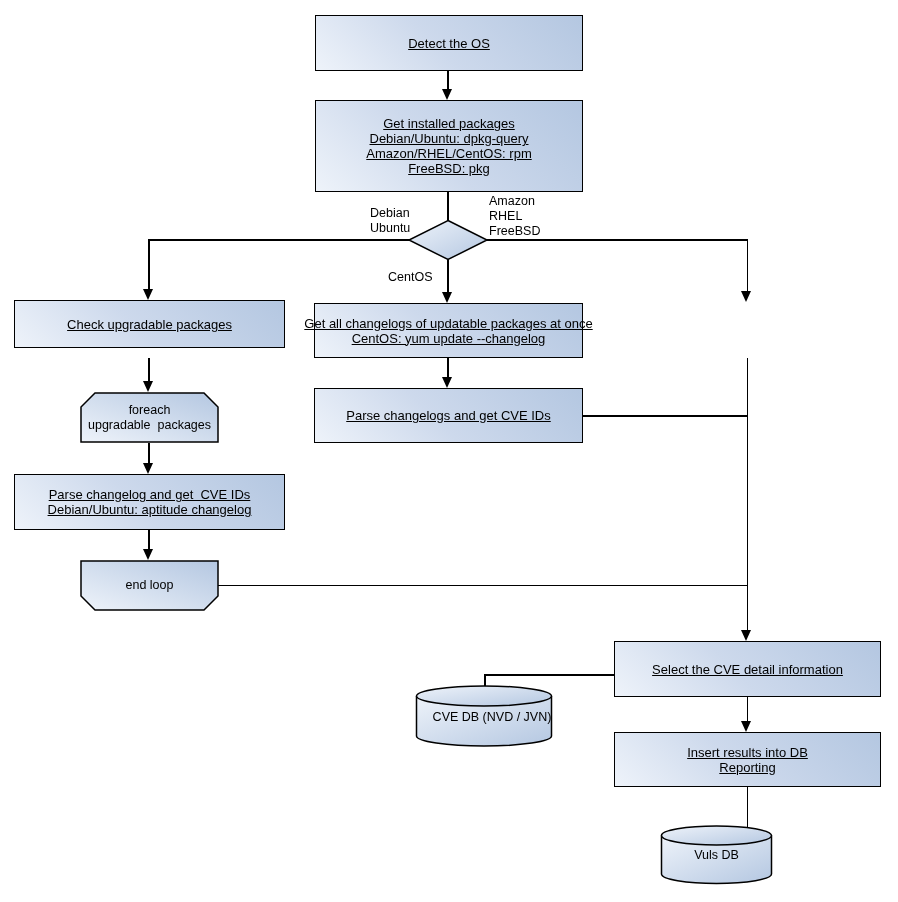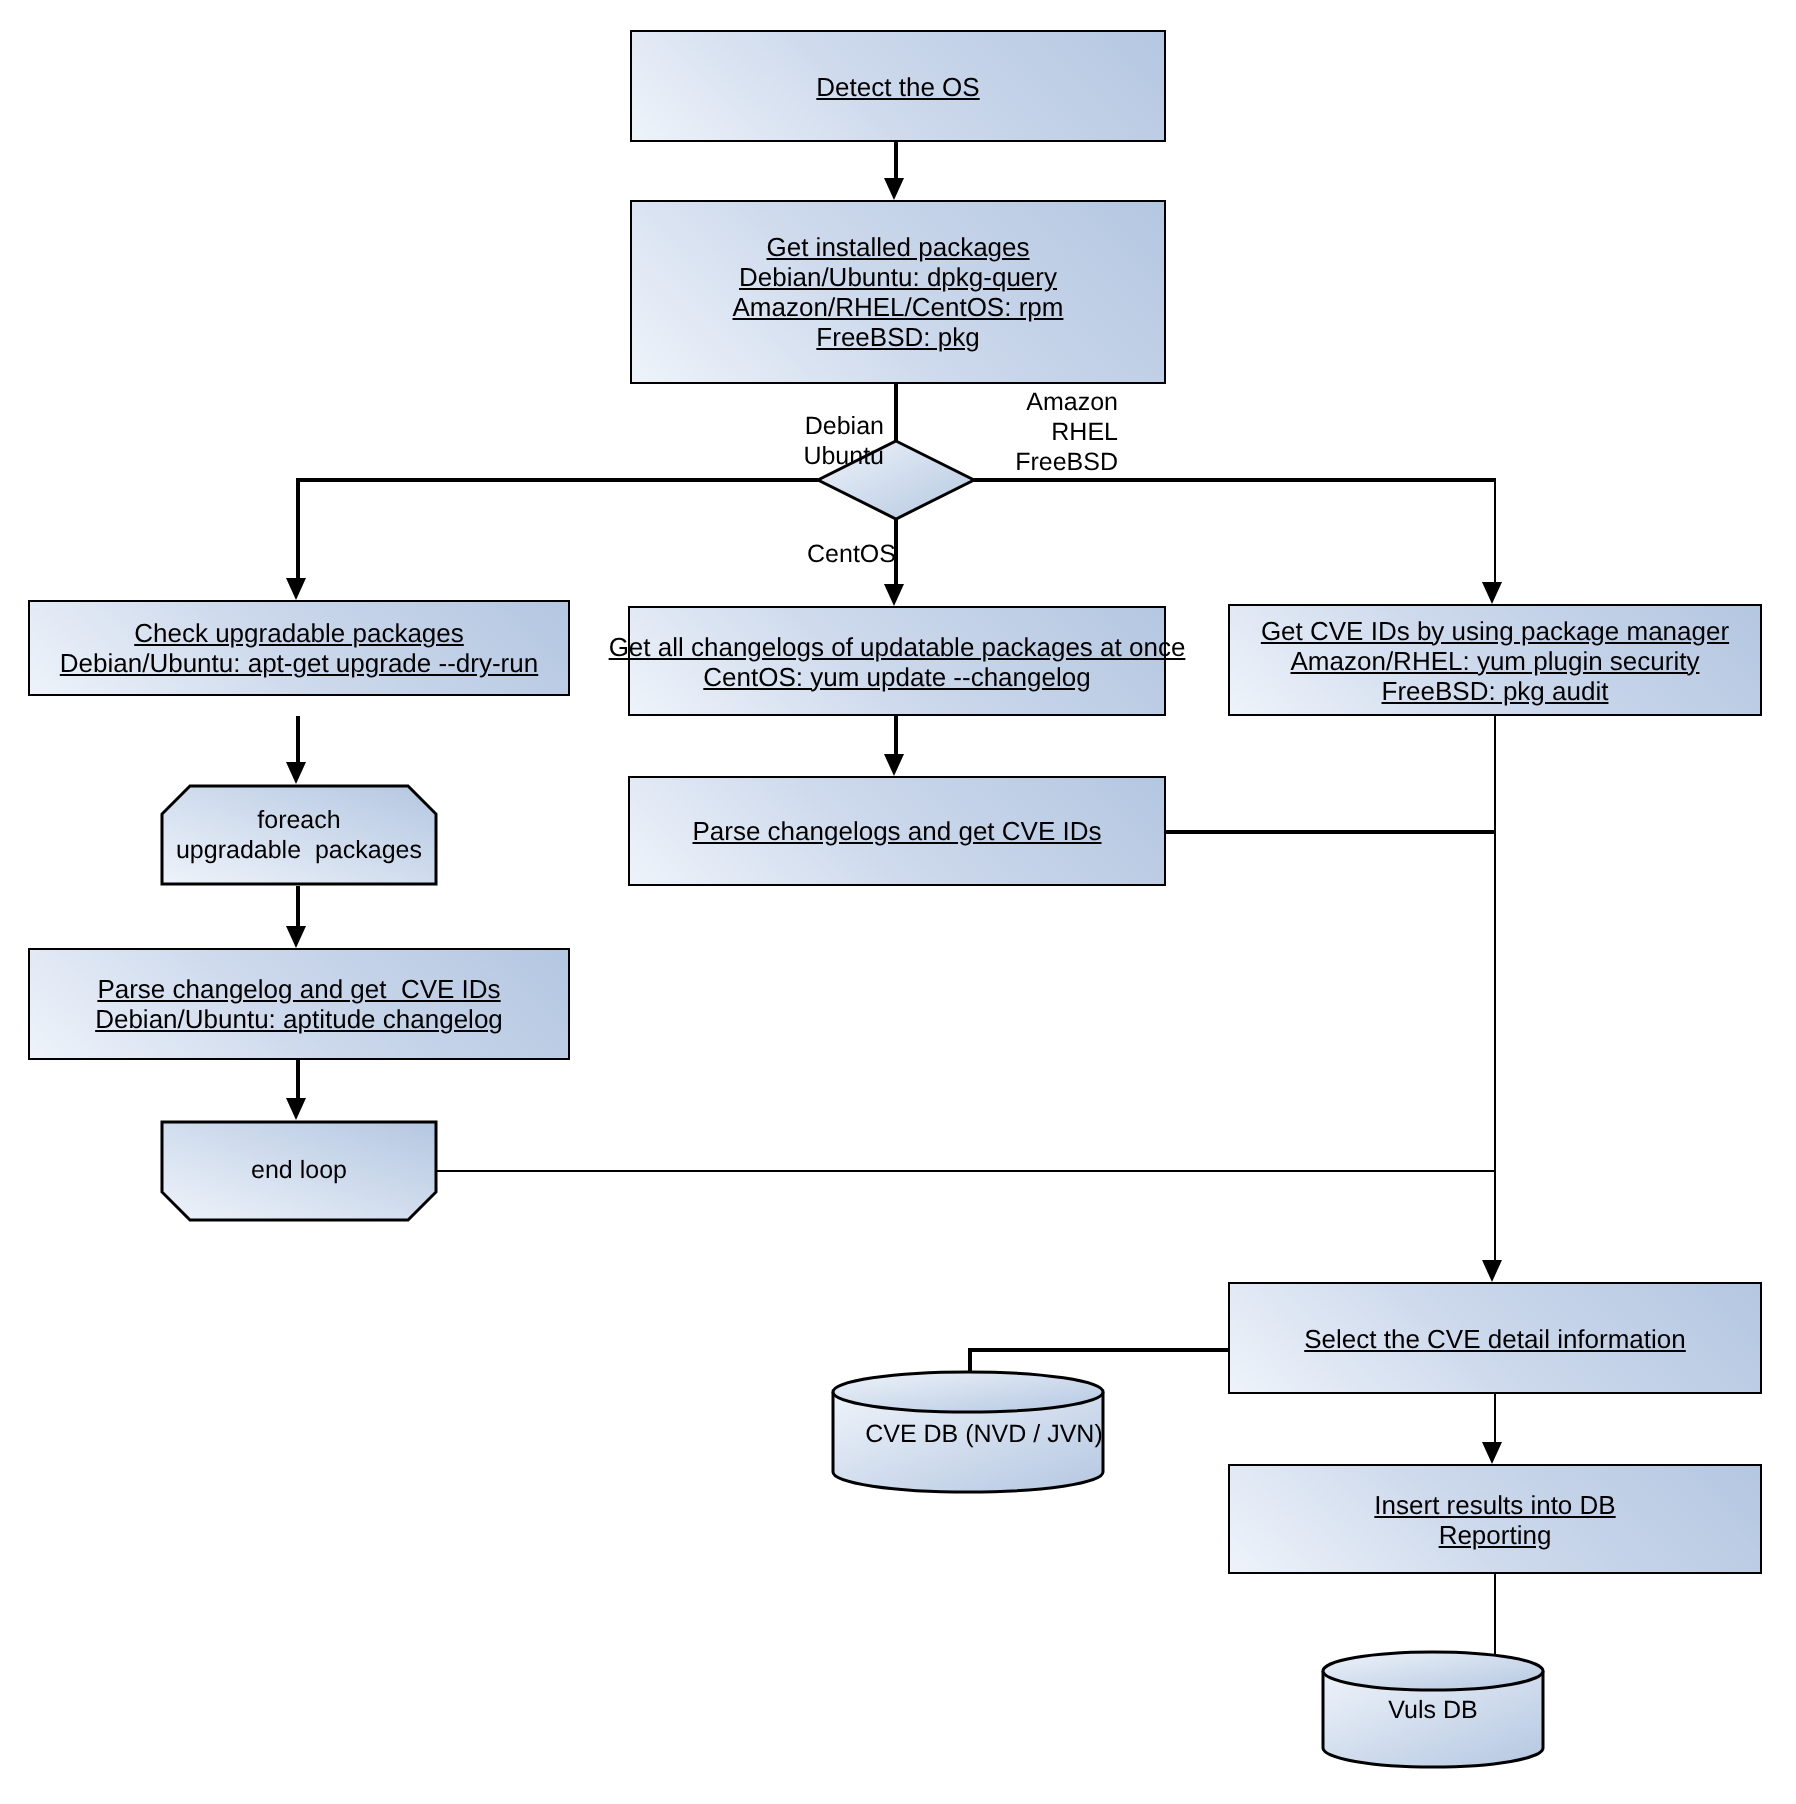--- a/index.html
+++ b/index.html
@@ -15,21 +15,21 @@
     font-size:13px;line-height:15px;text-align:right;text-decoration:underline;
   }
   .box span{white-space:pre;display:block;}
   .shape{position:absolute;}
   .shape-label{
     position:absolute;width:100%;text-align:center;
     font-size:12.5px;line-height:15px;left:0;
   }
   .shape-label span{white-space:pre;display:block;}
   .edge-label{
-    position:absolute;font-size:12.5px;line-height:15px;text-align:right;
+    position:absolute;font-size:12.5px;line-height:15px;text-align:left;
   }
   .edge-label span{white-space:pre;display:block;}
   .vline{position:absolute;width:1.5px;background:#000;}
   .hline{position:absolute;height:1.5px;background:#000;}
   .arrow-down{
     position:absolute;width:0;height:0;
     border-left:5.5px solid transparent;border-right:5.5px solid transparent;
     border-top:11px solid #000;
   }
 </style>
@@ -113,21 +113,20 @@
     <span>Amazon</span>
     <span>RHEL</span>
     <span>FreeBSD</span>
   </div>
   <div class="edge-label" style="left:388px;top:270px;width:60px">
     <span>CentOS</span>
   </div>
 
   <div class="box" style="left:14px;top:300px;width:271px;height:48px">
     <span>Check upgradable packages</span>
-    <span>Debian/Ubuntu: apt-get upgrade --dry-run</span>
   </div>
 
   <div class="shape" style="left:80px;top:392px;width:139px;height:51px">
     <svg width="139" height="51" viewBox="0 0 139 51">
       <defs>
         <linearGradient id="gLoop1" x1="0" y1="1" x2="1" y2="0">
           <stop offset="0" stop-color="#eef3fa"></stop>
             <stop offset="1" stop-color="#b4c7e1"></stop>
         </linearGradient>
       </defs>
@@ -161,25 +160,20 @@
 
   <div class="box" style="left:314px;top:303px;width:269px;height:55px">
     <span>Get all changelogs of updatable packages at once</span>
     <span>CentOS: yum update --changelog</span>
   </div>
 
   <div class="box" style="left:314px;top:388px;width:269px;height:55px">
     <span>Parse changelogs and get CVE IDs</span>
   </div>
 
-  <div class="box" style="left:614px;top:302px;width:267px;height:56px">
-    <span>Get CVE IDs by using package manager</span>
-    <span>Amazon/RHEL: yum plugin security</span>
-    <span>FreeBSD: pkg audit</span>
-  </div>
 
   <div class="box" style="left:614px;top:641px;width:267px;height:56px">
     <span>Select the CVE detail information</span>
   </div>
 
   <div class="box" style="left:614px;top:732px;width:267px;height:55px">
     <span>Insert results into DB</span>
     <span>Reporting</span>
   </div>
 

